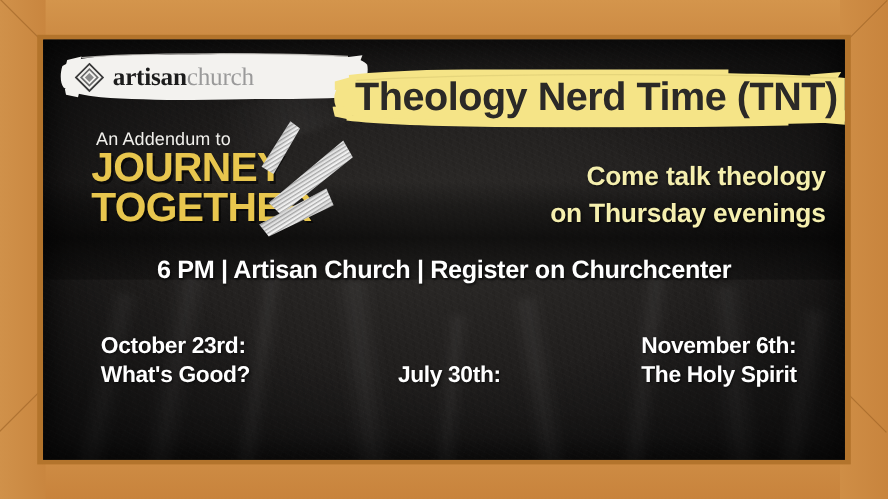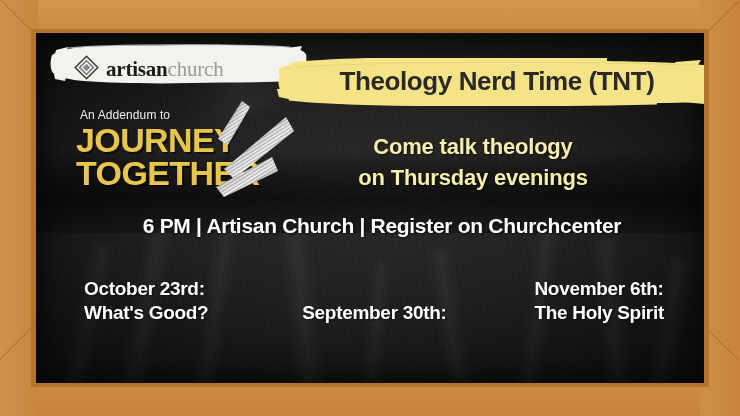--- a/index.html
+++ b/index.html
@@ -108,42 +108,42 @@
 
   
   #logo-brush {
     position: absolute;
     left: 14px; top: 9px;
     width: 258px; height: 44px;
   }
   #logo-brush svg { display: block; width: 100%; height: 100%; }
   #logo-row {
     position: absolute;
-    left: 38px; top: 15px;
+    left: 26px; top: 15px;
     display: flex;
-    align-items: flex-end;
+    align-items: center;
     gap: 7px;
     height: 32px;
   }
   #logo-mark { width: 25px; height: 25px; display: block; }
   #logo-word {
     font-family: "Liberation Serif", serif;
     font-size: 21px;
     line-height: 1;
     white-space: nowrap;
   }
   #logo-word .w1 { color: #1c1c1c; font-weight: 700; letter-spacing: -0.2px; }
   #logo-word .w2 { color: #9a9a9a; font-weight: 400; letter-spacing: -0.2px; }
 
   
   #addendum {
     position: absolute;
     left: 44px; top: 75px;
     color: #f0efeb;
-    font-size: 12px;
+    font-size: 15px;
     font-weight: 400;
     letter-spacing: 0.1px;
     white-space: nowrap;
     text-align: center;
   }
   #journey {
     position: absolute;
     left: 40px; top: 91px;
     color: #e8c64e;
     font-weight: 700;
@@ -166,33 +166,33 @@
   }
   #title-banner svg { position: absolute; inset: 0; width: 100%; height: 100%; }
   #title-text {
     position: absolute;
     inset: 0;
     display: flex;
     align-items: center;
     justify-content: center;
     color: #2b2927;
     font-weight: 700;
-    font-size: 26px;
+    font-size: 33px;
     letter-spacing: -0.4px;
     white-space: nowrap;
     padding-bottom: 2px;
     box-sizing: border-box;
   }
 
   
   #subtitle {
     position: absolute;
     left: 222px; top: 98px;
     width: 430px;
-    text-align: center;
+    text-align: right;
     color: #f5efae;
     font-weight: 700;
     font-size: 22px;
     line-height: 1.42;
     letter-spacing: -0.2px;
     text-shadow: 1px 1px 2px rgba(0,0,0,0.7);
   }
   #subtitle .sl { display: block; }
 
   
@@ -200,21 +200,20 @@
     position: absolute;
     left: 0; top: 181px;
     width: 100%;
     text-align: center;
     color: #ffffff;
     font-weight: 700;
     font-size: 21px;
     letter-spacing: -0.3px;
     white-space: nowrap;
     text-shadow: 1px 1px 2px rgba(0,0,0,0.6);
-    margin-left: 12px;
   }
 
   
   #topical {
     position: absolute;
     left: 0; top: 216px;
     width: 100%;
     text-align: center;
     color: #d6b35a;
     font-family: "Liberation Serif", serif;
@@ -365,21 +364,21 @@
 
     <div id="details">6 PM | Artisan Church | Register on Churchcenter</div>
 
 
     <div id="sessions">
       <div class="session session-1">
         <span class="date">October 23rd:</span>
         <span class="topic">What's Good?</span>
       </div>
       <div class="session session-2">
-        <span class="date">September 30th:</span>
+        <span class="date">July 30th:</span>
       </div>
       <div class="session session-3">
         <span class="date">November 6th:</span>
         <span class="topic">The Holy Spirit</span>
       </div>
     </div>
 
   </div>
 </div>
 

